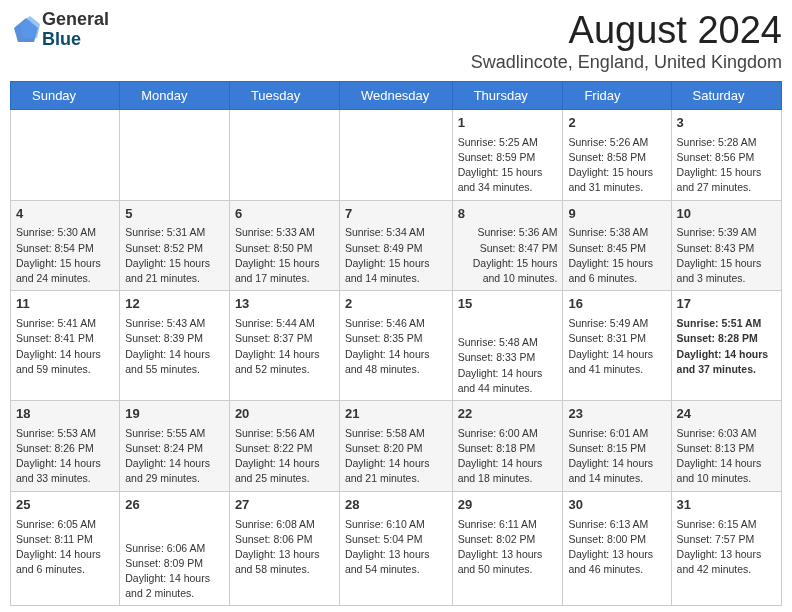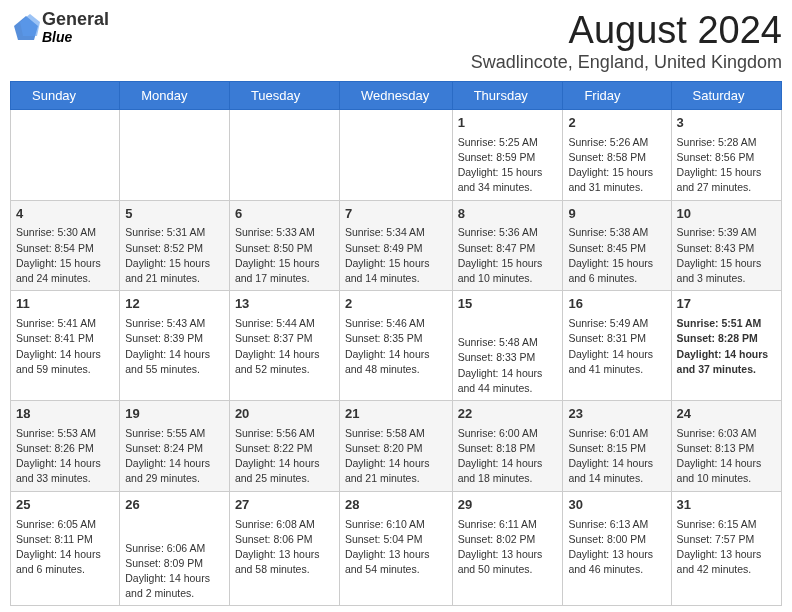--- a/index.html
+++ b/index.html
@@ -25,24 +25,23 @@
       display: flex;
       flex-direction: column;
       line-height: 1.1;
     }
     .logo-general {
       font-size: 18px;
       font-weight: bold;
       color: #333;
     }
     .logo-blue {
-      font-size: 14px;
+      font-size: 18px;
       font-weight: bold;
-      color: #000000;
-      font-style: italic;
+      color: #0c4a6e;
     }
     .logo-icon {
       width: 32px;
       height: 32px;
     }
     .title-block {
       text-align: right;
     }
     .main-title {
       font-size: 38px;
@@ -195,21 +194,21 @@
         </td>
         <td>
           <span class="day-num">7</span>
           <div class="day-info" style="white-space: pre-line;">Sunrise: 5:34 AM
 Sunset: 8:49 PM
 Daylight: 15 hours
 and 14 minutes.</div>
         </td>
         <td>
           <span class="day-num">8</span>
-          <div class="day-info" style="white-space: pre-line;">Sunrise: 5:36 AM
+          <div class="day-info" style="white-space: pre-line; text-align: right;">Sunrise: 5:36 AM
 Sunset: 8:47 PM
 Daylight: 15 hours
 and 10 minutes.</div>
         </td>
         <td>
           <span class="day-num">9</span>
           <div class="day-info" style="white-space: pre-line;">Sunrise: 5:38 AM
 Sunset: 8:45 PM
 Daylight: 15 hours
 and 6 minutes.</div>

